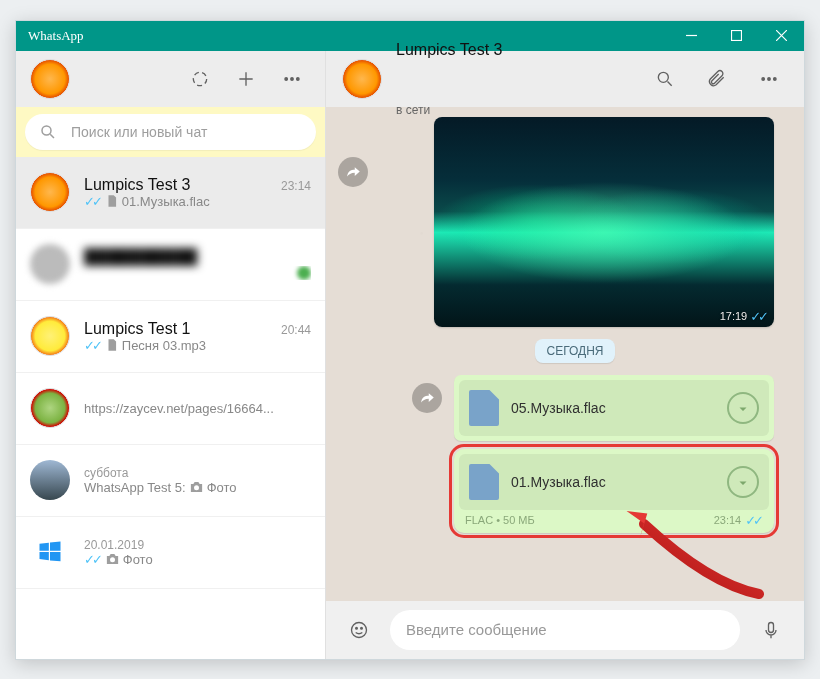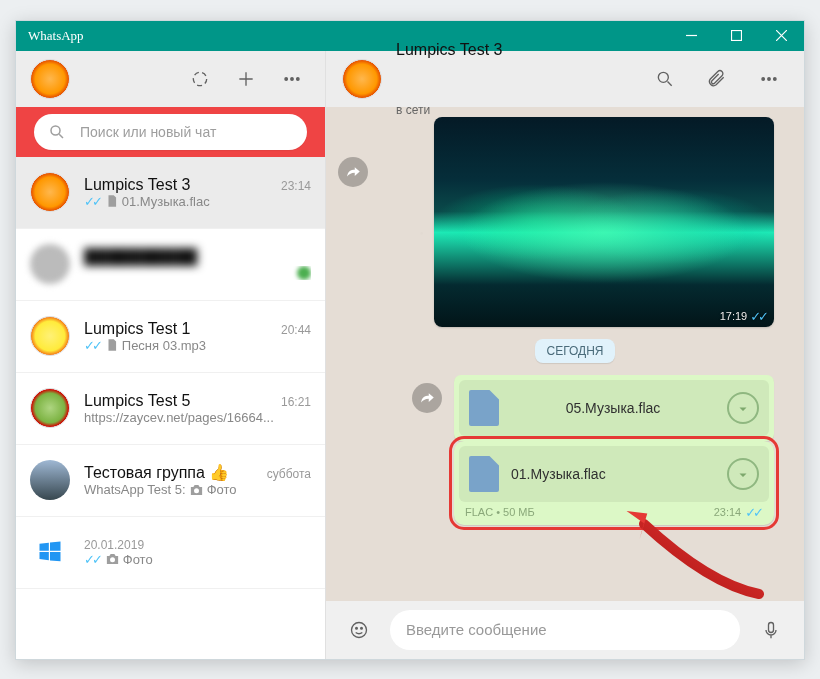--- a/index.html
+++ b/index.html
@@ -16,21 +16,21 @@
 .orange { background: radial-gradient(circle at 50% 50%, #ffb74d 0%, #ff9800 55%, #e65100 70%, #fff 72%); border: 1px solid #ddd; }
 .lemon { background: radial-gradient(circle at 50% 50%, #fff176 0%, #ffeb3b 55%, #f57f17 70%, #fff 72%); border: 1px solid #ddd; }
 .lime { background: radial-gradient(circle at 50% 50%, #aed581 0%, #7cb342 55%, #d50000 70%, #fff 72%); border: 1px solid #ddd; }
 .pc { background: linear-gradient(#9fb8d4,#37474f); }
 .winlogo { background: #fff; display:flex; align-items:center; justify-content:center; }
 .winlogo svg { width:28px; height:28px; }
 .blur { filter: blur(4px); background: #bbb; }
 .sb-header .spacer { flex: 1; }
 .icbtn { width: 38px; height: 38px; display: flex; align-items: center; justify-content: center; color: #616161; cursor: pointer; border-radius: 50%; }
 .icbtn svg { width: 20px; height: 20px; fill: none; stroke: currentColor; stroke-width: 1.6; }
-.searchbar { padding: 7px 18px; background: #ef4444; }
+.searchbar { padding: 7px 9px; background: #fef9c3; }
 .searchbox { height: 36px; background: #fff; border-radius: 18px; display: flex; align-items: center; padding: 0 14px; color: #9e9e9e; font-size: 14px; box-shadow: 0 1px 1px rgba(0,0,0,.05); }
 .searchbox svg { width: 18px; height: 18px; margin-right: 14px; stroke: #9e9e9e; fill: none; stroke-width: 2; }
 .chatlist { flex: 1; overflow: hidden; }
 .chatitem { height: 72px; display: flex; align-items: center; padding: 0 14px; gap: 14px; border-bottom: 1px solid #f0f0f0; cursor: pointer; }
 .chatitem.active { background: #ebebeb; }
 .ci-body { flex: 1; min-width: 0; }
 .ci-top { display: flex; align-items: baseline; }
 .ci-name { font-size: 16px; color: #111; flex: 1; white-space: nowrap; overflow: hidden; text-overflow: ellipsis; }
 .ci-time { font-size: 12px; color: #999; }
 .ci-sub { display: flex; align-items: center; gap: 3px; font-size: 13px; color: #888; white-space: nowrap; overflow: hidden; text-overflow: ellipsis; }
@@ -167,34 +167,29 @@
                 <svg class="docicon" viewBox="0 0 24 24">
                   <path d="M6 2 H15 L19 6 V22 H6 Z" fill="#9e9e9e"></path>
                 </svg>
                 <span>Песня 03.mp3</span>
               </div>
             </div>
           </div>
           <div class="chatitem">
             <div class="avatar lime"></div>
             <div class="ci-body">
-              <div class="ci-top">
-                <div class="ci-name">Lumpics Test 5</div>
-                <div class="ci-time">16:21</div>
-              </div>
               <div class="ci-sub">
                 <span>https://zaycev.net/pages/16664...</span>
               </div>
             </div>
           </div>
           <div class="chatitem">
             <div class="avatar pc"></div>
             <div class="ci-body">
               <div class="ci-top">
-                <div class="ci-name">Тестовая группа 👍</div>
                 <div class="ci-time">суббота</div>
               </div>
               <div class="ci-sub">
                 <span>WhatsApp Test 5: </span>
                 <svg class="camicon" viewBox="0 0 24 18">
                   <path d="M3 4 H7 L9 1 H15 L17 4 H21 V17 H3 Z" fill="#9e9e9e"></path>
                   <circle cx="12" cy="10" r="4" fill="#fff"></circle>
                 </svg>
                 <span>Фото</span>
               </div>
@@ -264,21 +259,21 @@
           </div>
         </div>
         <div class="datepill">СЕГОДНЯ</div>
         <div style="position:relative; align-self:flex-end;">
           <div class="fwdbtn" style="left:-42px; top:8px;">
               <svg viewBox="0 0 24 24">
                 <path d="M14 5 L22 12 L14 19 V14 C8 14 4 17 2 20 C2 12 8 9 14 9 Z"></path>
               </svg>
             </div>
           <div id="files">
-              <div class="filebubble" style="margin-bottom: 0; text-align: center;">
+              <div class="filebubble" style="margin-bottom: 8px;">
                 <div class="filerow">
                   <div class="fileicon"></div>
                   <div class="filename">05.Музыка.flac</div>
                   <div class="dlbtn">
                     <svg viewBox="0 0 24 24">
                       <path d="M12 3 V16 M6 11 L12 17 L18 11"></path>
                     </svg>
                   </div>
                 </div>
               </div>

